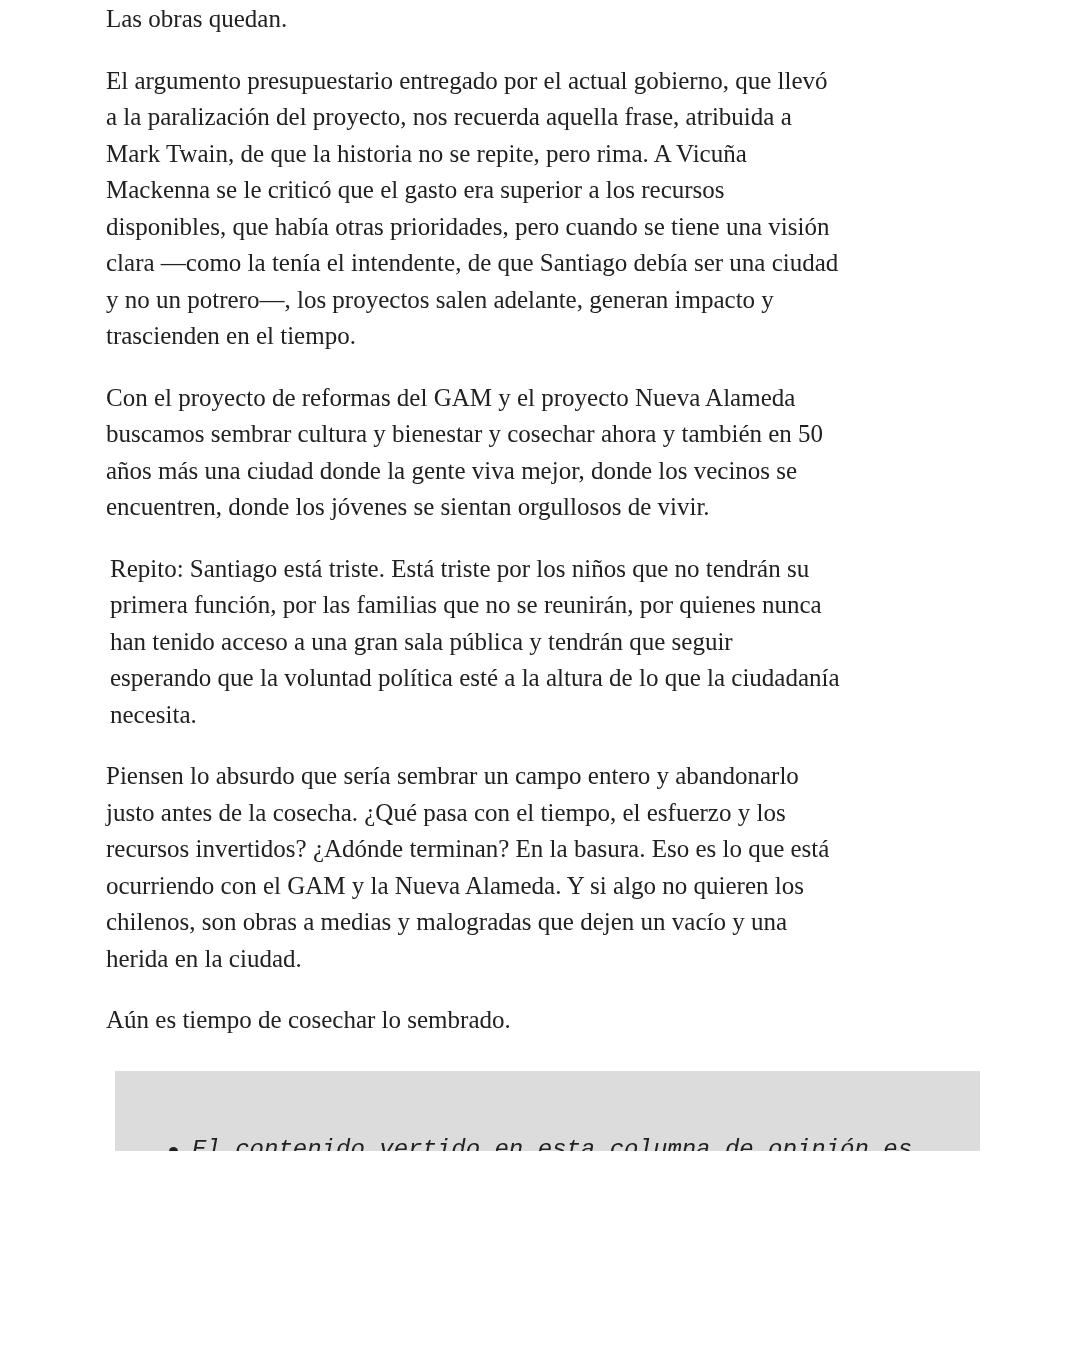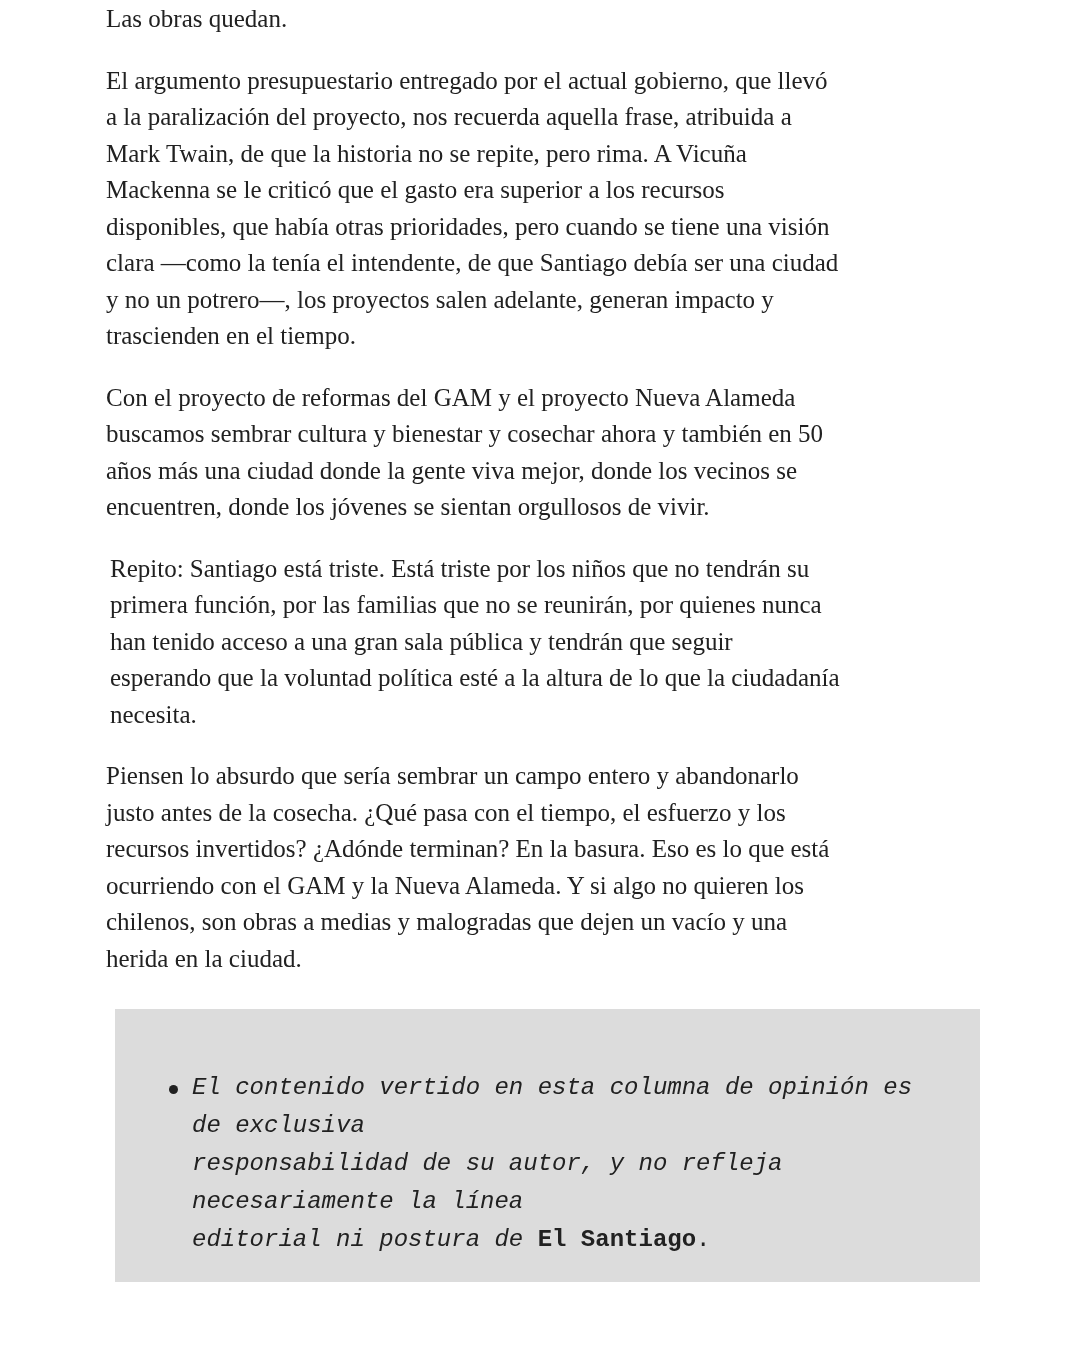--- a/index.html
+++ b/index.html
@@ -1,19 +1,19 @@
 <!DOCTYPE html>
 <html lang="es" style="--page-bg: #ffffff; --text-color: #212121; --box-bg: #dcdcdc;"><head>
 <meta charset="utf-8">
 <style>
   html, body { margin: 0; padding: 0; }
   .page {
     position: relative;
     width: 1080px;
-    height: 1282px;
+    height: 1151px;
     background: var(--page-bg, #ffffff);
     overflow: hidden;
   }
   .content {
     padding: 1px 0 0 106px;
     width: 874px;
     font-family: "Liberation Serif", "DejaVu Serif", serif;
     font-size: 25px;
     line-height: 36.5px;
     color: var(--text-color, #212121);
@@ -70,20 +70,21 @@
 primera función, por las familias que no se reunirán, por quienes nunca
 han tenido acceso a una gran sala pública y tendrán que seguir
 esperando que la voluntad política esté a la altura de lo que la ciudadanía
 necesita.</p>
     <p class="para">Piensen lo absurdo que sería sembrar un campo entero y abandonarlo
 justo antes de la cosecha. ¿Qué pasa con el tiempo, el esfuerzo y los
 recursos invertidos? ¿Adónde terminan? En la basura. Eso es lo que está
 ocurriendo con el GAM y la Nueva Alameda. Y si algo no quieren los
 chilenos, son obras a medias y malogradas que dejen un vacío y una
 herida en la ciudad.</p>
+    <p class="para">Aún es tiempo de cosechar lo sembrado.</p>
 
     <aside class="disclaimer">
       <ul class="disclaimer-list">
         <li class="disclaimer-item">
           <span class="bullet"></span>
           <span class="disclaimer-text"><span>El contenido vertido en esta columna de opinión es de exclusiva
 responsabilidad de su autor, y no refleja necesariamente la línea
 editorial ni postura de </span><strong class="brand">El Santiago</strong><span class="suffix">.</span></span>
         </li>
       </ul>

